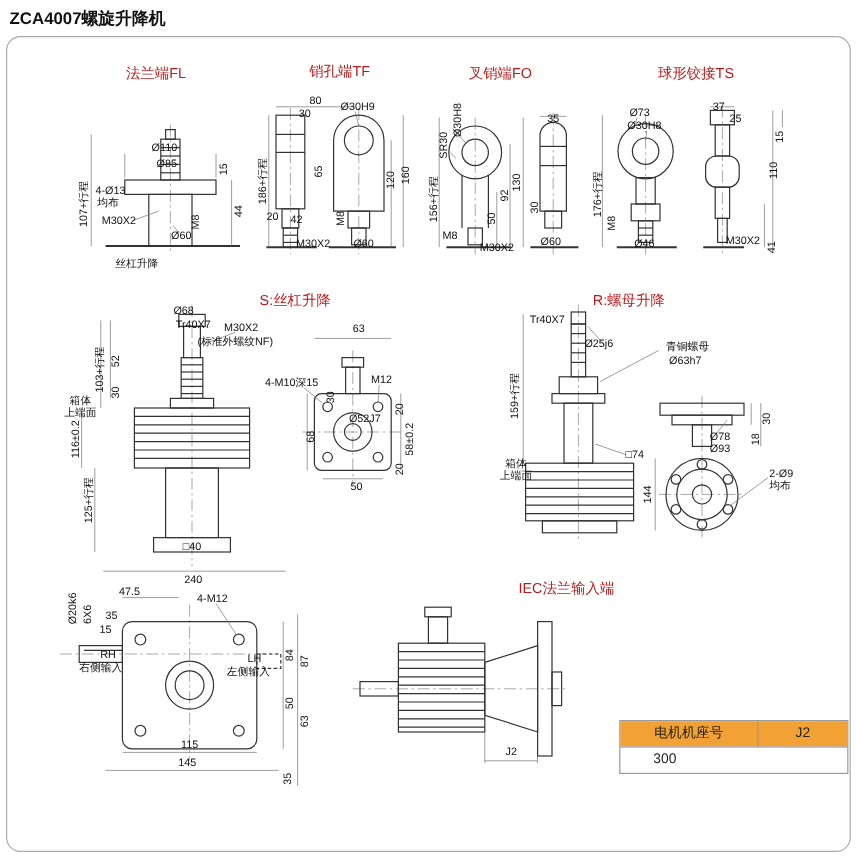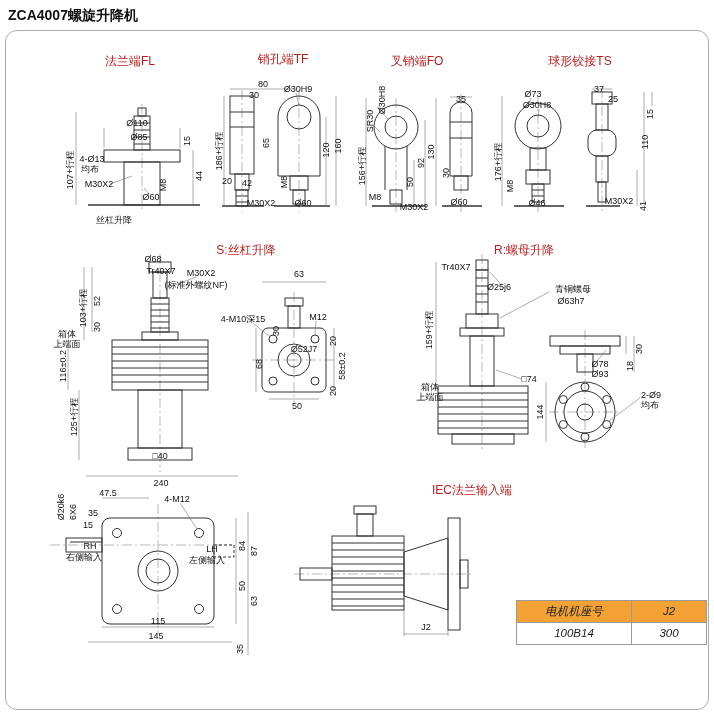--- a/index.html
+++ b/index.html
@@ -12,21 +12,21 @@
        transform:translate(-50%,-50%);}
   .rot{transform:translate(-50%,-50%) rotate(-90deg);}
   .hdr{font-size:12px;color:#b91c1c;}
   #art{position:absolute;left:0;top:0;}
   #art *{stroke:#333;fill:none;stroke-width:1;}
   #art .cl{stroke:#999;stroke-dasharray:10 3 2 3;stroke-width:.7;}
   #art .dim{stroke:#777;stroke-width:.6;}
   #art .base{stroke-width:1.6;}
   .spec-table{position:absolute;left:516px;top:600px;border:1px solid #9a9a9a;
               background:#fff;font-size:11.5px;color:#222;}
-  .t-row{display:flex;font-style:italic;}
+  .t-row{display:flex;}
   .t-row + .t-row{border-top:1px solid #9a9a9a;}
   .t-cell{height:21px;line-height:21px;text-align:center;}
   .c1{width:114px;border-right:1px solid #9a9a9a;}
   .c2{width:74px;}
   .t-head{background:#F2A134;}
   .alt{background:#e9e9e9;}
 </style>
 </head>
 <body>
 
@@ -386,18 +386,17 @@
   <span class="lbl" style="left:156px;top:636px">145</span>
 
   <span class="lbl" style="left:426px;top:627px">J2</span>
 
   <div class="spec-table">
     <div class="t-row t-head" style="background: rgb(242, 161, 52);">
       <div class="t-cell c1">电机机座号</div>
       <div class="t-cell c2">J2</div>
     </div>
     <div class="t-row">
-      <div class="t-cell c1">100B14</div>
       <div class="t-cell c2">300</div>
     </div>
   </div>
 
 </div>
 
 </body></html>

